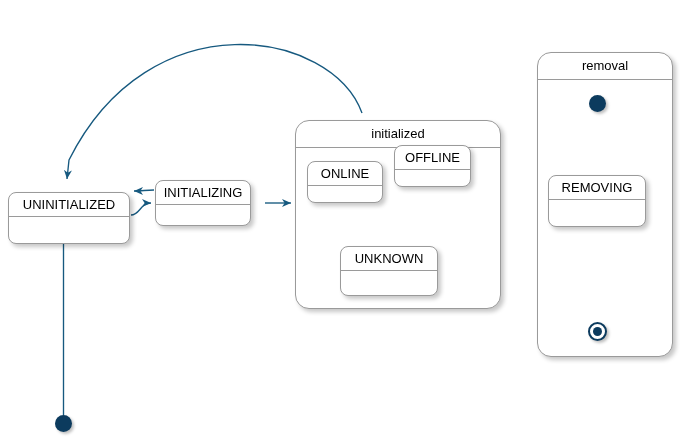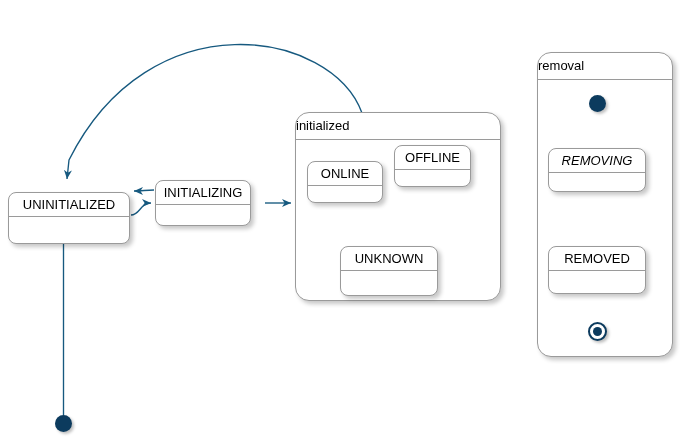--- a/index.html
+++ b/index.html
@@ -32,20 +32,21 @@
     position: absolute;
     box-sizing: border-box;
     background: #ffffff;
     border: 1px solid #9a9a9a;
     border-radius: 14px;
     box-shadow: 3px 3px 4px rgba(0,0,0,0.22);
   }
   .composite-title {
     height: 26px;
     line-height: 26px;
+    text-align: center;
     font-size: 13px;
     color: #000000;
     border-bottom: 1px solid #9a9a9a;
   }
   .composite-body {
     position: relative;
     height: calc(100% - 27px);
   }
 
   
@@ -145,21 +146,21 @@
   <div class="state" id="s-uninitialized" style="left: 8px; top: 180px; width: 122px; height: 52px;">
     <div class="state-name">UNINITIALIZED</div>
     <div class="state-compartment"></div>
   </div>
 
   <div class="state" id="s-initializing" style="left: 155px; top: 168px; width: 96px; height: 46px;">
     <div class="state-name">INITIALIZING</div>
     <div class="state-compartment"></div>
   </div>
 
-  <div class="composite" id="c-initialized" style="left: 295px; top: 112px; width: 206px; height: 189px;">
+  <div class="composite" id="c-initialized" style="left: 295px; top: 120px; width: 206px; height: 189px;">
     <div class="composite-title">initialized</div>
     <div class="composite-body"></div>
   </div>
 
   <div class="state" id="s-online" style="left: 307px; top: 149px; width: 76px; height: 42px;">
     <div class="state-name">ONLINE</div>
     <div class="state-compartment"></div>
   </div>
 
   <div class="state" id="s-offline" style="left: 394px; top: 133px; width: 77px; height: 42px;">
@@ -170,27 +171,23 @@
   <div class="state" id="s-unknown" style="left: 340px; top: 234px; width: 98px; height: 50px;">
     <div class="state-name">UNKNOWN</div>
     <div class="state-compartment"></div>
   </div>
 
   <div class="composite" id="c-removal" style="left: 537px; top: 52px; width: 136px; height: 305px;">
     <div class="composite-title">removal</div>
     <div class="composite-body"></div>
   </div>
 
-  <div class="state" id="s-removing" style="left: 548px; top: 136px; width: 98px; height: 44px; font-style: italic;">
+  <div class="state" id="s-removing" style="left: 548px; top: 163px; width: 98px; height: 52px;">
     <div class="state-name">REMOVING</div>
     <div class="state-compartment"></div>
   </div>
 
-  <div class="state" id="s-removed" style="left: 548px; top: 234px; width: 98px; height: 48px;">
-    <div class="state-name">REMOVED</div>
-    <div class="state-compartment"></div>
-  </div>
 
   <div class="start-node" id="p-start-main" style="left: 55px; top: 415px; width: 17px; height: 17px;"></div>
   <div class="start-node" id="p-start-removal" style="left: 589px; top: 95px; width: 17px; height: 17px;"></div>
   <div class="end-node" id="p-end-removal" style="left: 588px; top: 322px; width: 19px; height: 19px;"></div>
 
 </div>
 
 </body></html>

